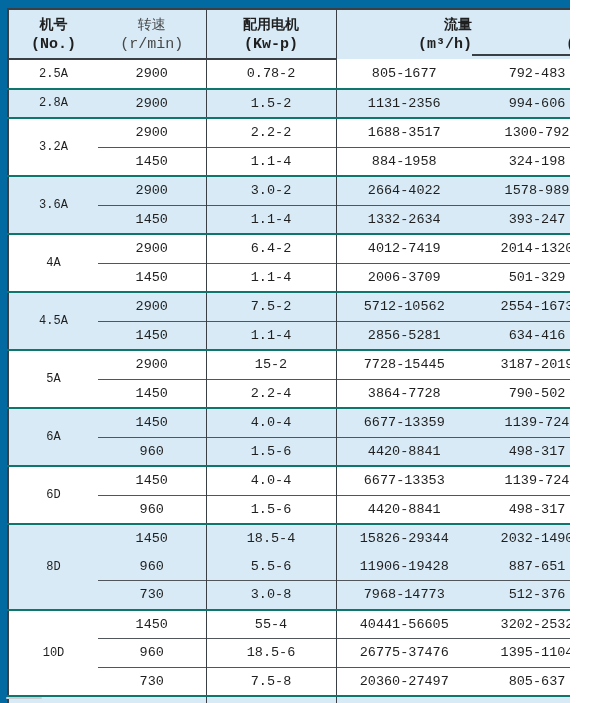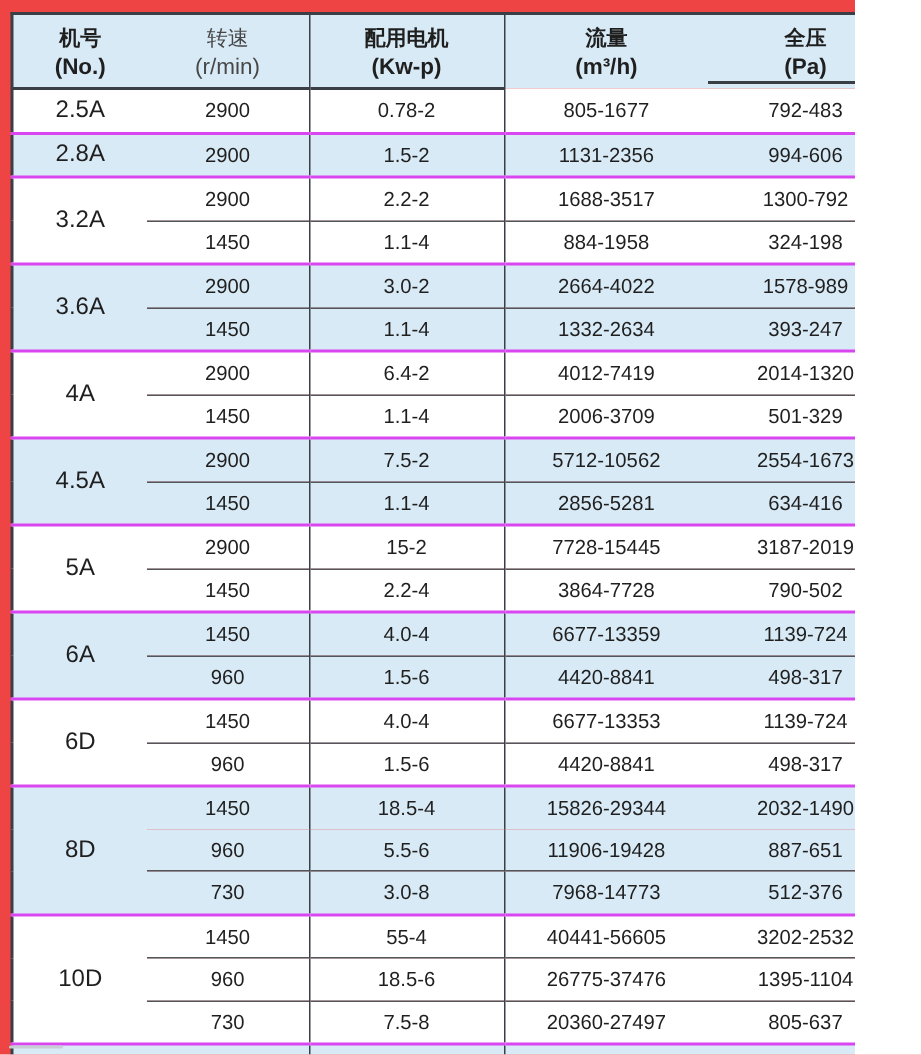--- a/index.html
+++ b/index.html
@@ -4,22 +4,22 @@
 <style>
   html, body {
     margin: 0;
     padding: 0;
     background: #ffffff;
   }
   .page {
     position: relative;
     width: 570px;
     height: 703px;
-    background: #ef4444;
-    font-family: Liberation Sans, sans-serif;
+    background: #0369a1;
+    font-family: Liberation Mono, monospace;
     color: #1f1f1f;
     overflow: hidden;
   }
   table.spec {
     position: absolute;
     left: 7px;
     top: 8px;
     width: 595px;
     border-collapse: collapse;
     table-layout: fixed;
@@ -38,44 +38,44 @@
     font-size: 13.5px;
     color: #1f1f1f;
     background: #ffffff;
   }
   thead th {
     height: 48px;
     background: #d8eaf6;
   }
   
   th.hb { border-bottom: 2px solid #3a3e45; }
-  th.nb { border-bottom: none; }
+  th.nb { border-bottom: none; text-align: right; }
   th.pa-cell { position: relative; margin-top: 20px; }
   .pa-line {
     position: absolute;
     left: 0; right: 0; bottom: 3px;
     height: 0;
     border-top: 2px solid #3a3e45;
   }
   .ht { font-weight: bold; font-size: 14px; line-height: 17px; }
   .hu { font-weight: bold; font-size: 15px; line-height: 15px; margin-top: 3px; }
   th.speedh .ht, th.speedh .hu { font-weight: 400; color: #474747; }
 
   
   .vr { border-right: 1.5px solid #3a3e45; margin-top: 32px; }
 
   tbody td { height: 27.5px; }
   td.band, th.band { background: #d8eaf6; }
 
   
-  td.gtop { border-top: 2px solid #d946ef; }
+  td.gtop { border-top: 2px solid #0f766e; }
   
   td.sep { border-top: 1px solid #51565c; }
 
-  td.model-cell { font-size: 16px; }
+  td.model-cell { font-size: 12px; }
 
   .below-mark {
     position: absolute;
     left: 6px;
     top: 697px;
     width: 36px;
     height: 2px;
     background: #c6ced4;
     border-radius: 1px;
   }

